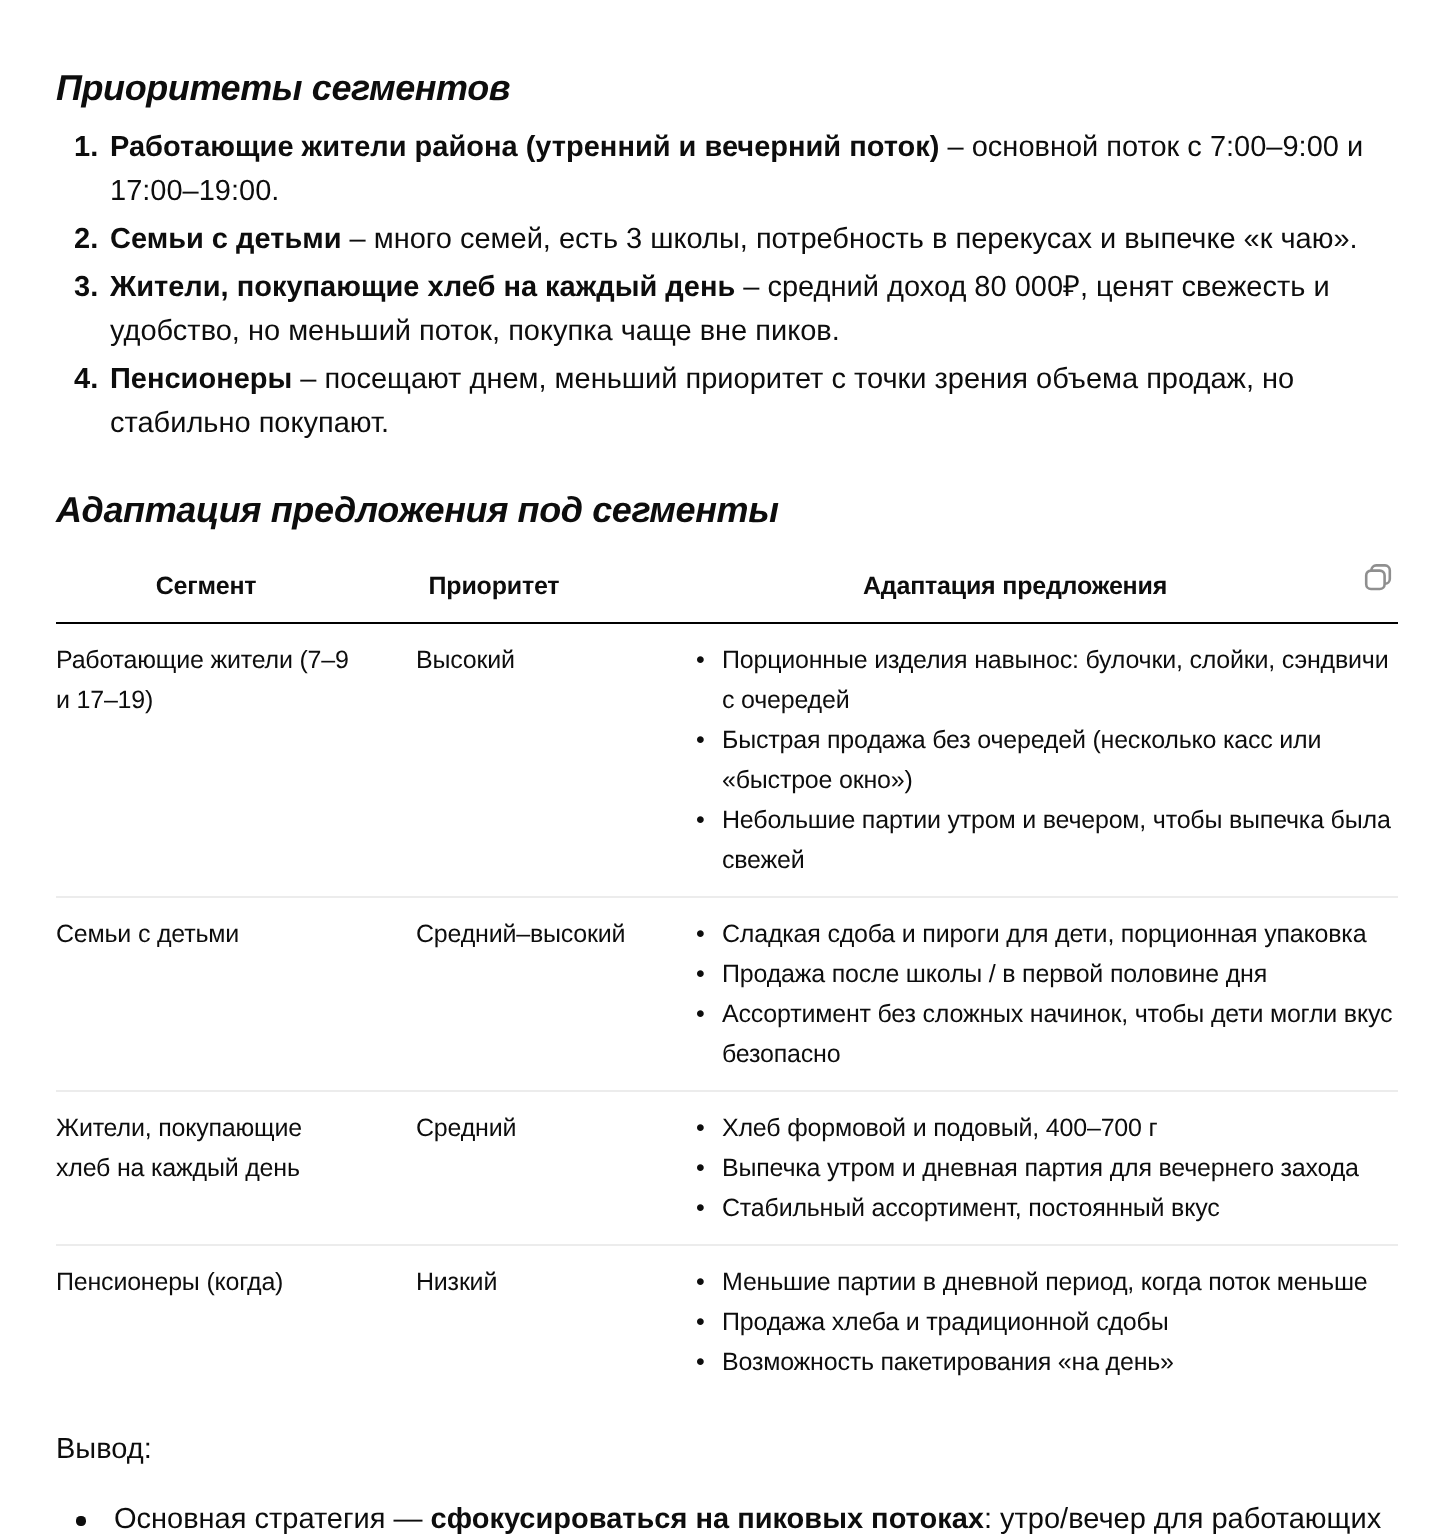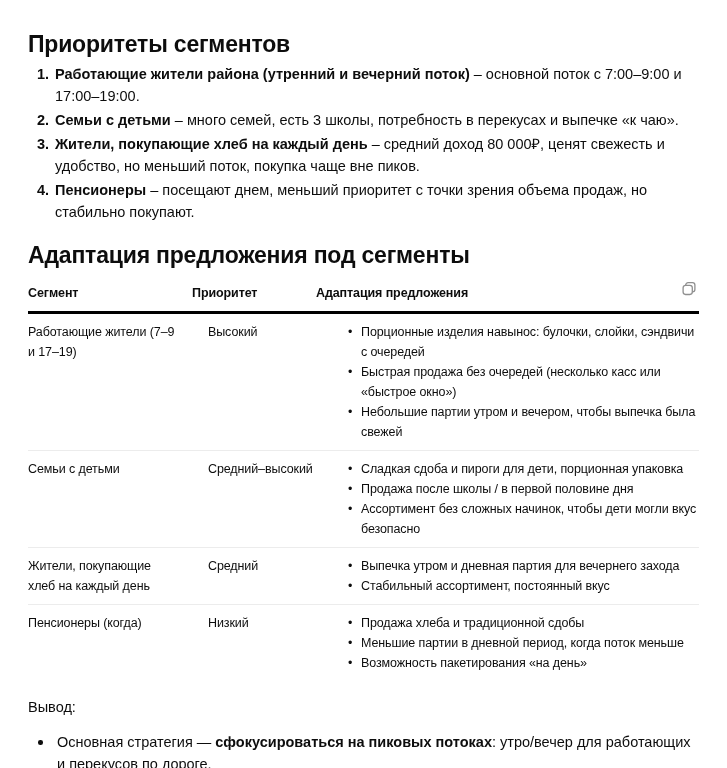--- a/index.html
+++ b/index.html
@@ -1,34 +1,34 @@
 <!DOCTYPE html>
 <html><head>
 <meta charset="utf-8">
 <style>
   * { box-sizing: border-box; margin: 0; padding: 0; }
   html, body { width: 727px; height: 768px; background: #ffffff; overflow: hidden; }
   body { font-family: "Liberation Sans", sans-serif; color: #0d0d0d; }
   .page { padding: 33px 28px 0 28px; width: 727px; }
 
-  .h-section { font-size: 23px; font-weight: 700; letter-spacing: -0.2px; line-height: 22px; }
+  .h-section { font-size: 18px; font-weight: 700; letter-spacing: -0.2px; line-height: 22px; font-style: italic; }
   .h-priorities { margin-bottom: 8px; }
   .h-adaptation { margin-top: 21px; }
 
   
   .num-list { margin-left: 9px; }
   .num-item { display: flex; font-size: 14.5px; line-height: 22px; margin-bottom: 2px; }
   .num-item .num { flex: none; width: 18px; font-weight: 700; }
   .num-item .li-text { flex: 1; }
   .num-item b { font-weight: 700; }
 
   
   .tbl { position: relative; margin-top: 12px; font-size: 12.5px; letter-spacing: -0.1px; }
   .tbl-header, .tbl-row { display: grid; grid-template-columns: 164px 124px 1fr; }
-  .tbl-header { padding: 5px 0 8px 0; border-bottom: 3px solid #000000; font-weight: 700; }
+  .tbl-header { padding: 5px 0 8px 0; border-bottom: 1px solid #000000; font-weight: 700; text-align: center; }
   .tbl-row { padding: 8px 0; border-bottom: 1px solid #ececec; gap: 16px; }
   .tbl-row:last-child { border-bottom: none; }
   .cell { padding-right: 14px; line-height: 20px; }
   .cell-adapt { padding-right: 0; }
   .tbullet { display: flex; line-height: 20px; }
   .tbullet::before { content: "•"; flex: none; width: 13px; text-align: left; }
   .copy-btn { position: absolute; top: 1px; right: 0; width: 20px; height: 20px;
               display: flex; align-items: center; justify-content: center;
               color: #8f8f8f; cursor: pointer; background: none; border: none; }
 
@@ -102,31 +102,32 @@
         <div class="tbullet">Сладкая сдоба и пироги для дети, порционная упаковка</div>
         <div class="tbullet">Продажа после школы / в первой половине дня</div>
         <div class="tbullet">Ассортимент без сложных начинок, чтобы дети могли вкус безопасно</div>
       </div>
     </div>
 
     <div class="tbl-row">
       <div class="cell">Жители, покупающие хлеб на каждый день</div>
       <div class="cell">Средний</div>
       <div class="cell cell-adapt">
+        <div class="tbullet">Хлеб формовой и подовый, 400–700 г</div>
         <div class="tbullet">Выпечка утром и дневная партия для вечернего захода</div>
         <div class="tbullet">Стабильный ассортимент, постоянный вкус</div>
       </div>
     </div>
 
     <div class="tbl-row">
       <div class="cell">Пенсионеры (когда)</div>
       <div class="cell">Низкий</div>
       <div class="cell cell-adapt">
+        <div class="tbullet">Меньшие партии в дневной период, когда поток меньше</div>
         <div class="tbullet">Продажа хлеба и традиционной сдобы</div>
-        <div class="tbullet">Меньшие партии в дневной период, когда поток меньше</div>
         <div class="tbullet">Возможность пакетирования «на день»</div>
       </div>
     </div>
   </div>
 
   <div class="h-conclusion">Вывод:</div>
 
   <div class="c-list">
     <div class="c-item">
       <span class="dot"></span>

